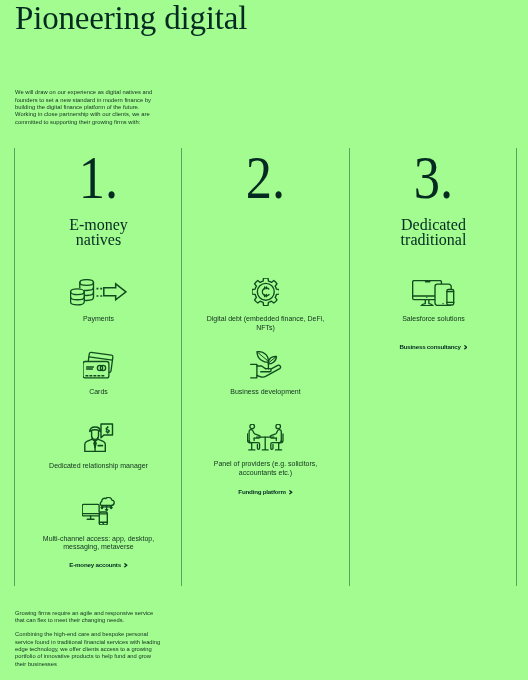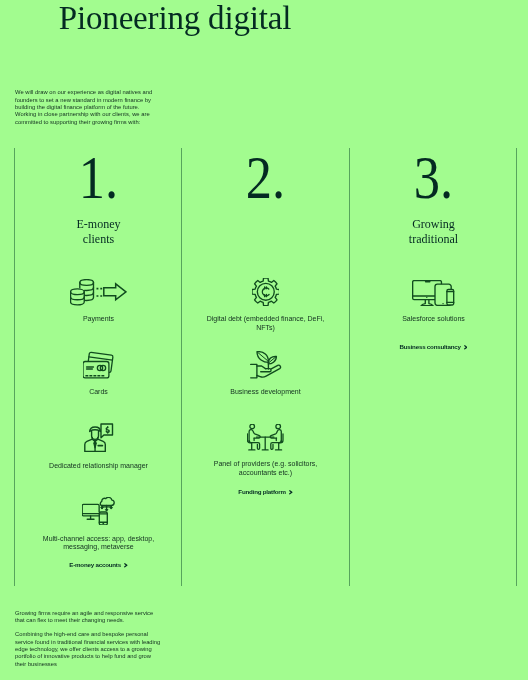--- a/index.html
+++ b/index.html
@@ -4,35 +4,35 @@
 <title>Pioneering digital finance</title>
 <style>
   html,body{margin:0;padding:0;}
   body{width:528px;height:680px;background:#a2fc8f;overflow:hidden;
        font-family:"Liberation Sans",sans-serif;-webkit-font-smoothing:antialiased;}
   .page{position:relative;width:528px;height:680px;}
 
   h1,p{margin:0;font-weight:normal;}
   .title{position:absolute;left:15px;top:1.5px;width:320px;
          font-family:"Liberation Serif",serif;font-size:33px;line-height:32.6px;
-         color:#042a22;letter-spacing:-0.18px;text-align:center;}
+         color:#042a22;letter-spacing:-0.18px;}
 
   .intro{position:absolute;left:15px;top:89.4px;width:145.8px;
          font-size:5.8px;line-height:7.3px;color:#12301f;letter-spacing:0.02px;}
 
   .cols{position:absolute;left:0;top:148px;width:528px;height:438px;}
   .vline{position:absolute;top:0;width:1px;height:438px;background:#57a45c;}
   .col{position:absolute;top:0;width:167px;text-align:center;}
 
   .num{font-family:"Liberation Serif",serif;font-size:61px;line-height:1;
        color:#042a22;height:52px;position:relative;}
   .num span{position:absolute;left:0;right:0;top:-1.5px;display:block;
             transform:scaleX(0.86);}
 
-  .ctitle{font-family:"Liberation Serif",serif;font-size:12px;line-height:15.4px;
+  .ctitle{font-family:"Liberation Serif",serif;font-size:16px;line-height:15.4px;
           color:#042a22;letter-spacing:0px;margin-top:16.5px;}
 
   .feat{position:absolute;left:0;width:167px;text-align:center;}
   .ico{display:block;margin:0 auto;}
   .label{font-size:7px;line-height:8.5px;color:#12301f;width:124px;margin:9.5px auto 0;}
 
   .link{position:absolute;left:0;width:167px;text-align:center;
         font-size:6.2px;font-weight:bold;color:#042a22;letter-spacing:-0.21px;}
   .link .chev{display:inline-block;vertical-align:baseline;margin-left:3.2px;position:relative;top:0.9px;}
 
@@ -51,21 +51,21 @@
   <div class="cols">
     <div class="vline" style="left:14px"></div>
     <div class="vline" style="left:181px"></div>
     <div class="vline" style="left:349px"></div>
     <div class="vline" style="left:516px"></div>
 
     <div class="col" style="left:15px">
       <div class="num">
           <span>1.</span>
         </div>
-      <div class="ctitle"><span>E-money</span><br><span>clients</span></div>
+      <div class="ctitle"><span>E-money</span><br><span>natives</span></div>
 
       <div class="feat" style="top:131px">
         <svg class="ico" width="57.2" height="26.6" viewBox="0 0 57.2 26.6">
           <g fill="none" stroke="#104c1e" stroke-width="1.35" stroke-linecap="round" stroke-linejoin="round">
             <ellipse cx="16.65" cy="3.5" rx="6.85" ry="2.9"></ellipse>
             <path d="M23.5 3.5v15.1c0 1.6-3.07 2.9-6.85 2.9-.72 0-1.41-.05-2.06-.14"></path>
             <path d="M9.8 3.5v5.35"></path>
             <path d="M23.5 8.6c0 1.6-3.07 2.9-6.85 2.9-.75 0-1.47-.05-2.14-.15"></path>
             <path d="M23.5 13.6c0 1.6-3.07 2.9-6.85 2.9-.75 0-1.47-.05-2.14-.15"></path>
             <ellipse cx="7.4" cy="12.8" rx="6.85" ry="2.9"></ellipse>
@@ -209,21 +209,21 @@
 
       <div class="link" style="top:340px"><span>Funding platform</span><svg class="chev" width="3.6" height="4.6" viewBox="0 0 3.6 4.6">
             <path d="M.75.75 2.85 2.3.75 3.85" fill="none" stroke="#042a22" stroke-width="1.2" stroke-linecap="round" stroke-linejoin="round"></path>
           </svg></div>
     </div>
 
     <div class="col" style="left:350px">
       <div class="num">
           <span>3.</span>
         </div>
-      <div class="ctitle"><span>Growing</span><br><span>traditional</span></div>
+      <div class="ctitle"><span>Dedicated</span><br><span>traditional</span></div>
 
       <div class="feat" style="top:131.5px">
         <svg class="ico" width="42.1" height="26.2" viewBox="0 0 42.1 26.2">
           <g fill="none" stroke="#104c1e" stroke-width="1.35" stroke-linecap="round" stroke-linejoin="round">
             <path d="M23.6 19.6H2.0A1.35 1.35 0 0 1 .65 18.25V1.95A1.35 1.35 0 0 1 2.0.6h26.1a1.35 1.35 0 0 1 1.35 1.35V4.2"></path>
             <path d="M.65 16.0h22.95"></path>
             <path d="M13.6.6v1.2h4.2V.6"></path>
             <path d="M13.3 19.6v4.0q-2.6.2-4.2 2.0h12.0q-1.6-1.8-4.2-2.0v-4.0"></path>
             <path d="M14.75 17.3h.1" stroke-width="1.3"></path>
             <path d="M25.4 4.2h11.4a2.4 2.4 0 0 1 2.4 2.4v16.4a2.4 2.4 0 0 1-2.4 2.4H25.4a2.4 2.4 0 0 1-2.4-2.4V6.6a2.4 2.4 0 0 1 2.4-2.4z" fill="#a2fc8f"></path>

